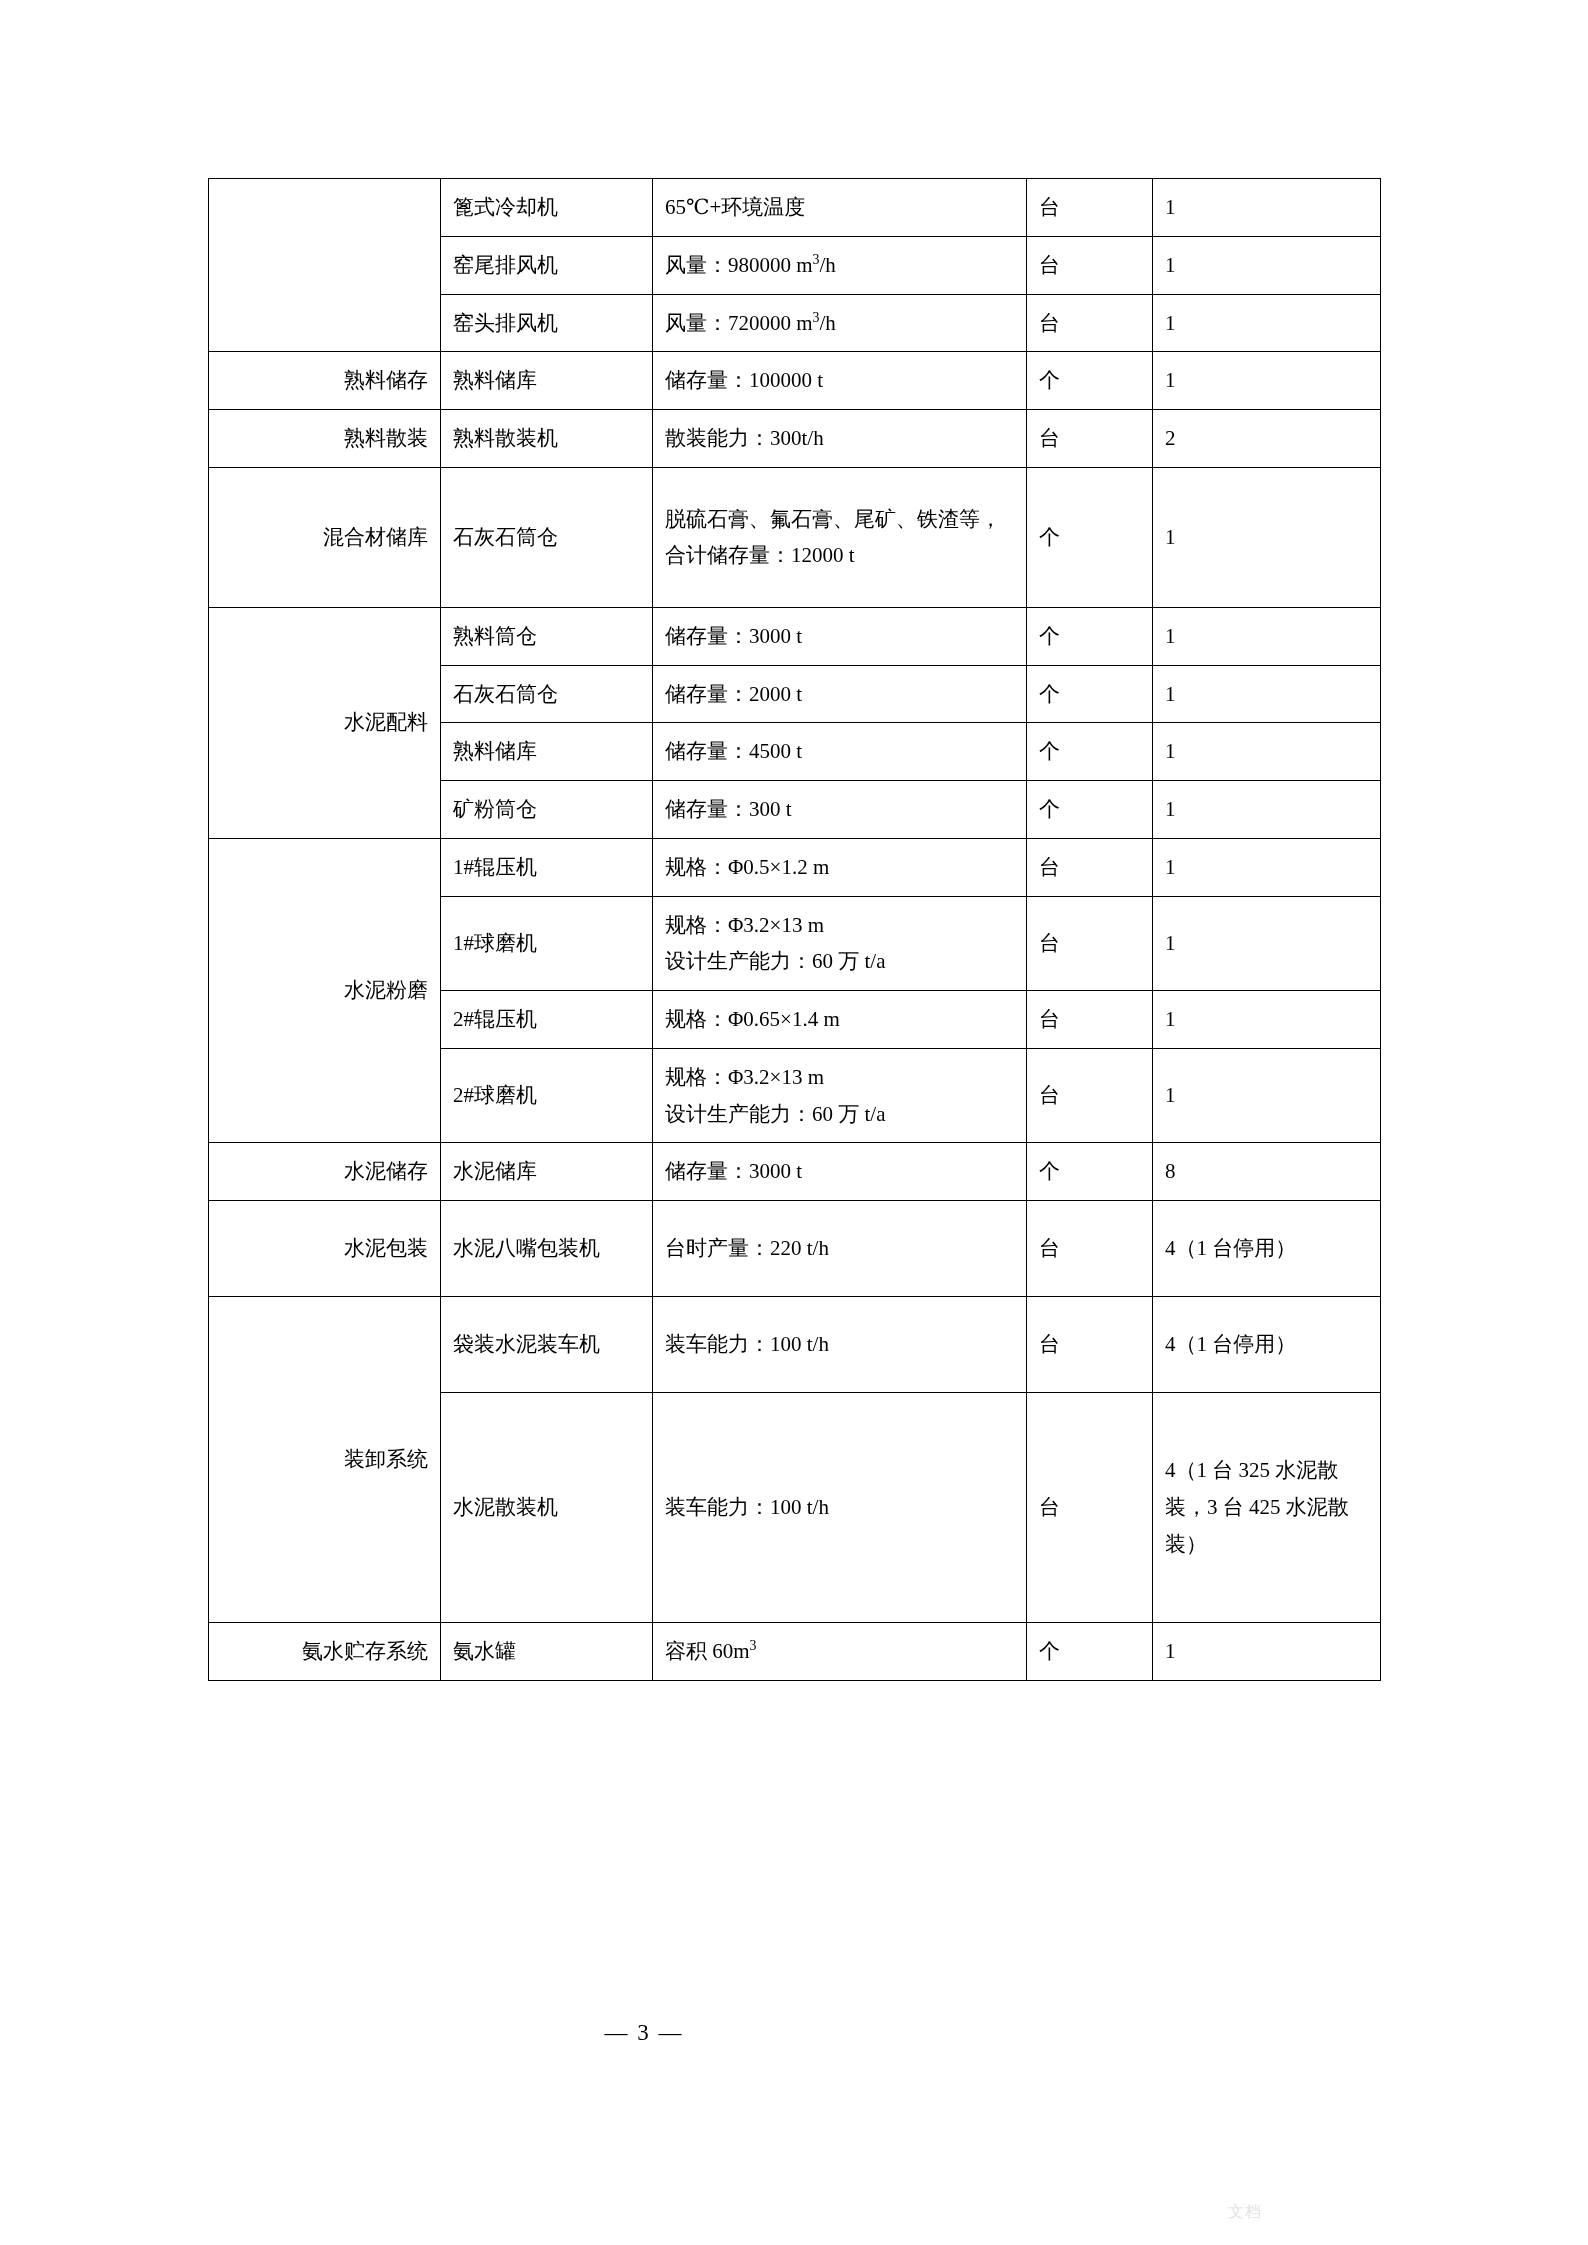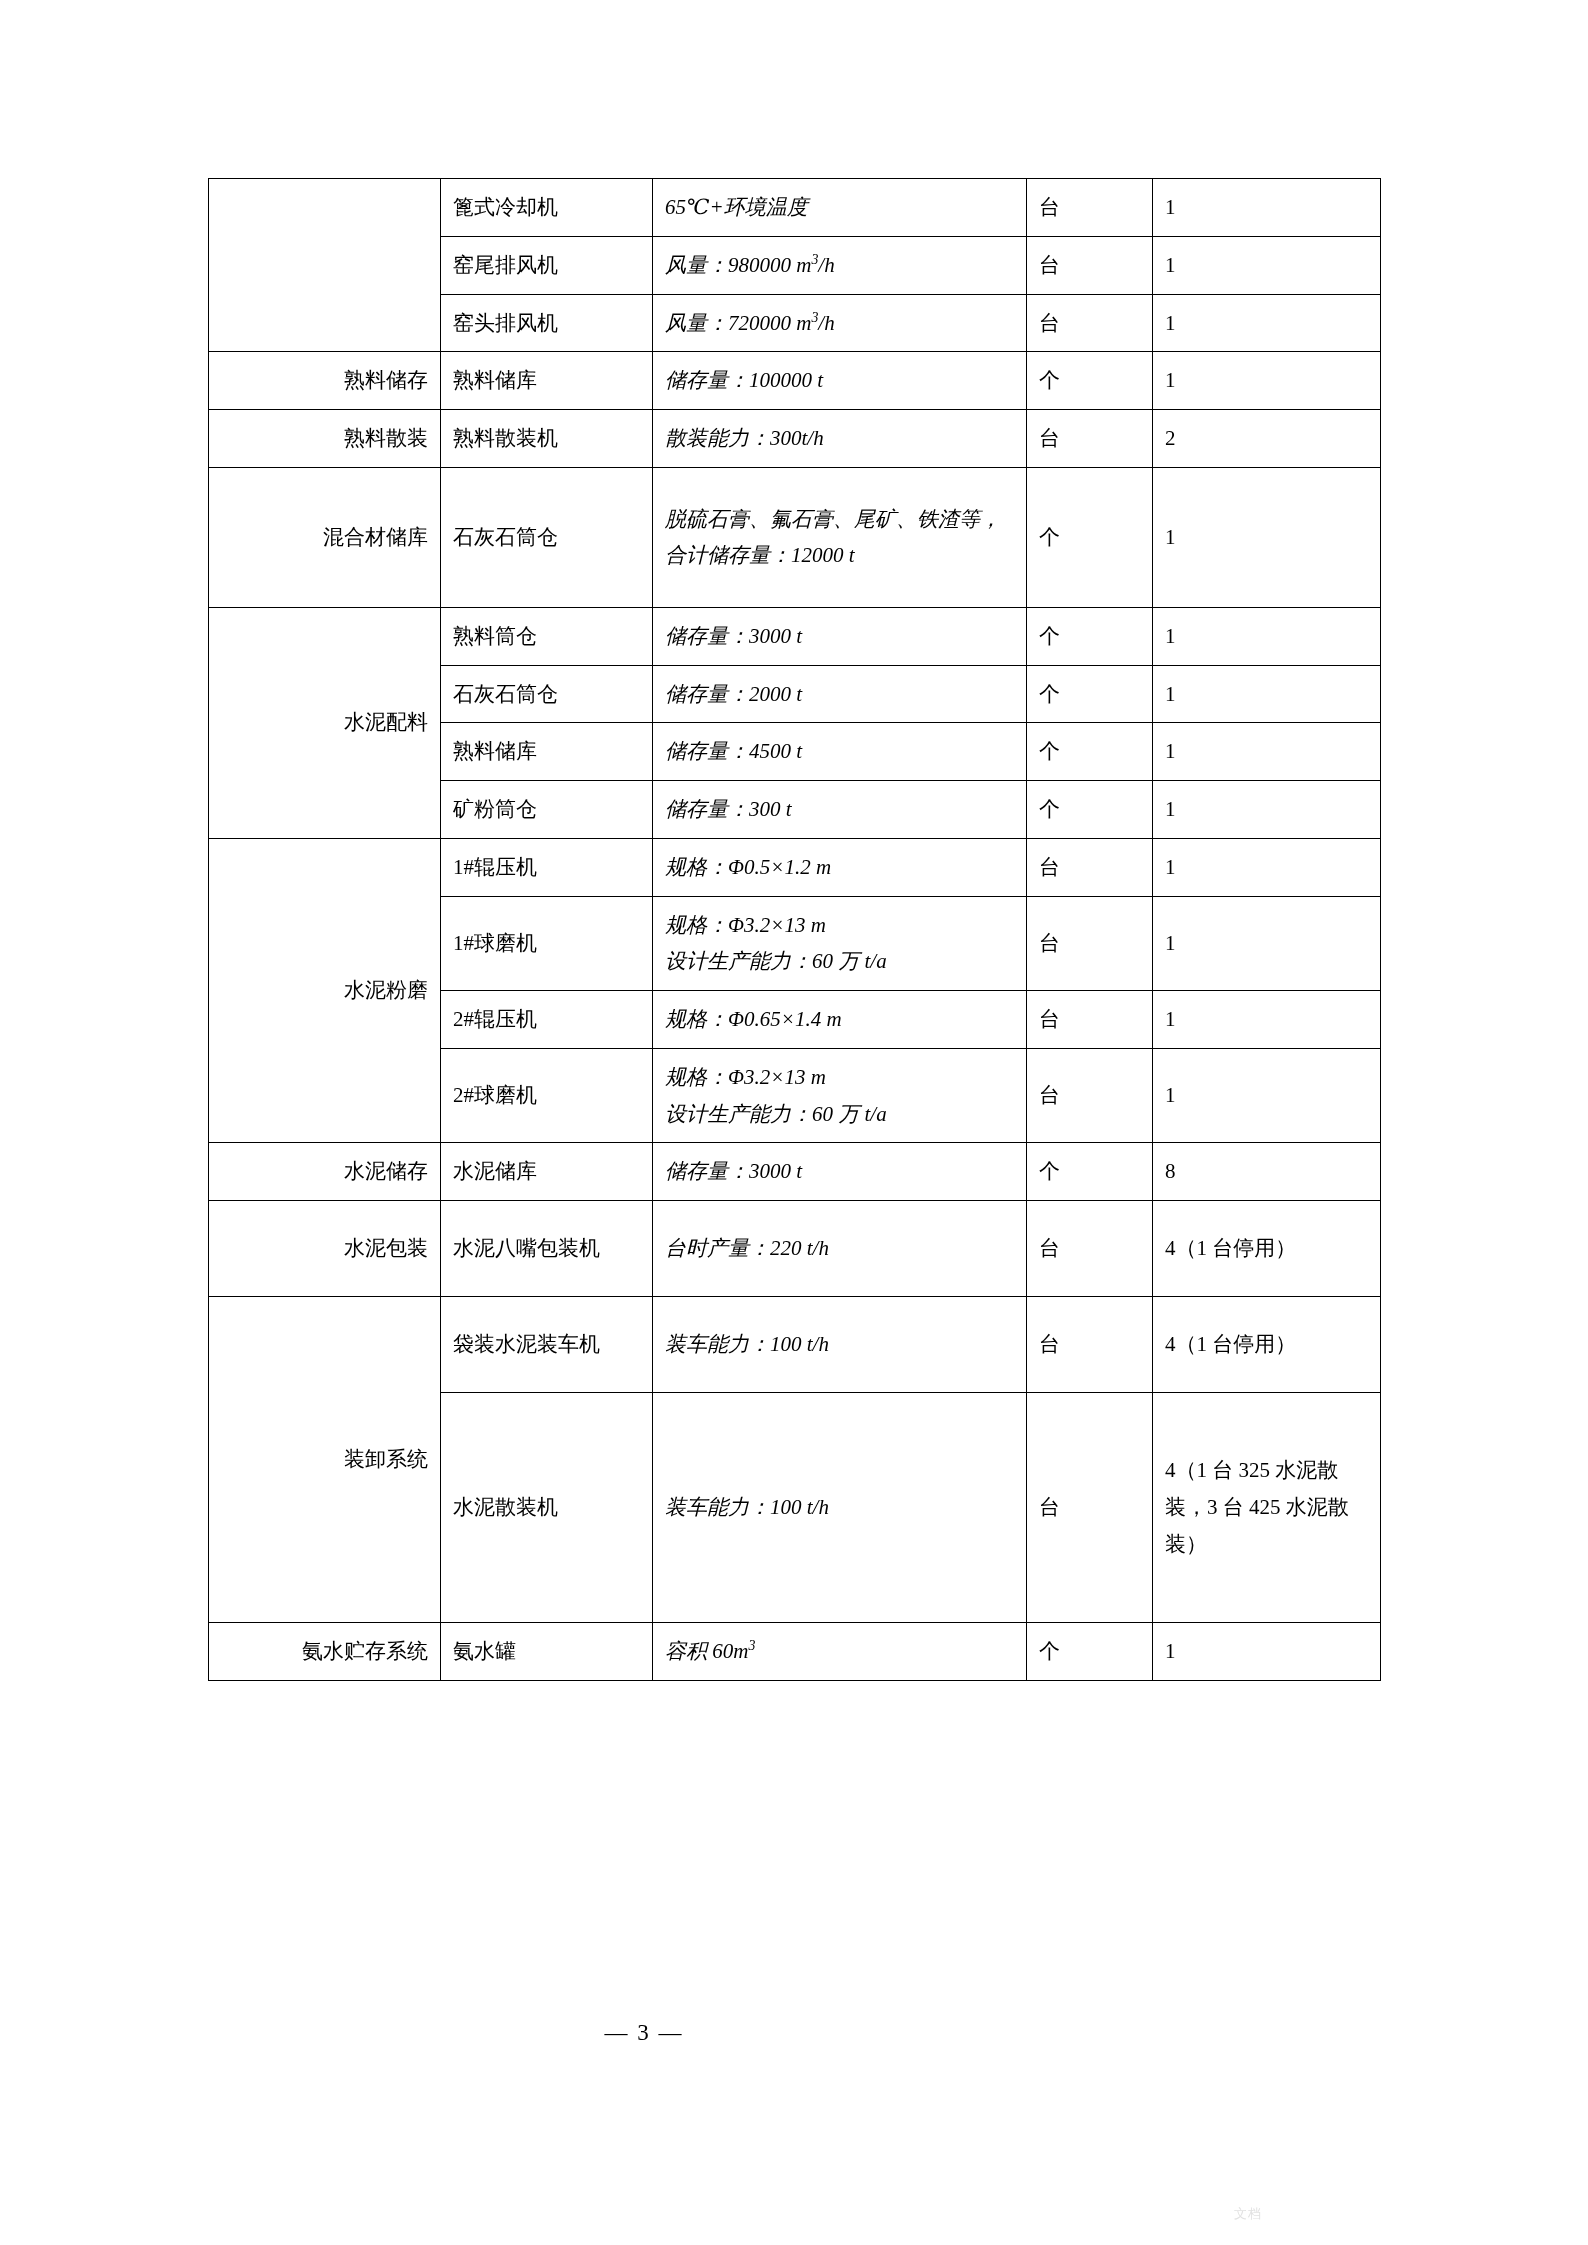--- a/index.html
+++ b/index.html
@@ -40,21 +40,21 @@
     font-family: "Liberation Serif", "DejaVu Serif", serif;
   }
   col.c0 { width: 232px; }
   col.c1 { width: 212px; }
   col.c2 { width: 374px; }
   col.c3 { width: 126px; }
   col.c4 { width: 228px; }
 
   td.cat   { text-align: right; }
   td.name  { text-align: left; }
-  td.spec-col { text-align: left; font-style: italic; }
+  td.spec-col { text-align: left; }
   td.unit  { text-align: left; }
   td.qty   { text-align: left; }
 
   .just {
     text-align: justify;
     text-align-last: left;
     text-justify: inter-ideograph;
   }
   .line2 { display: block; }
   sup {
@@ -69,21 +69,21 @@
     top: 2020px;
     text-align: center;
     font-size: 23px;
     letter-spacing: 2px;
     font-family: "Liberation Serif", "DejaVu Serif", serif;
   }
   .watermark {
     position: absolute;
     right: 26px;
     bottom: 22px;
-    font-size: 13px;
+    font-size: 16px;
     color: #e2e2e2;
     letter-spacing: 1px;
     font-family: "Liberation Sans", sans-serif;
     user-select: none;
     margin-left: 11px;
   }
 </style>
 </head>
 <body>
 

